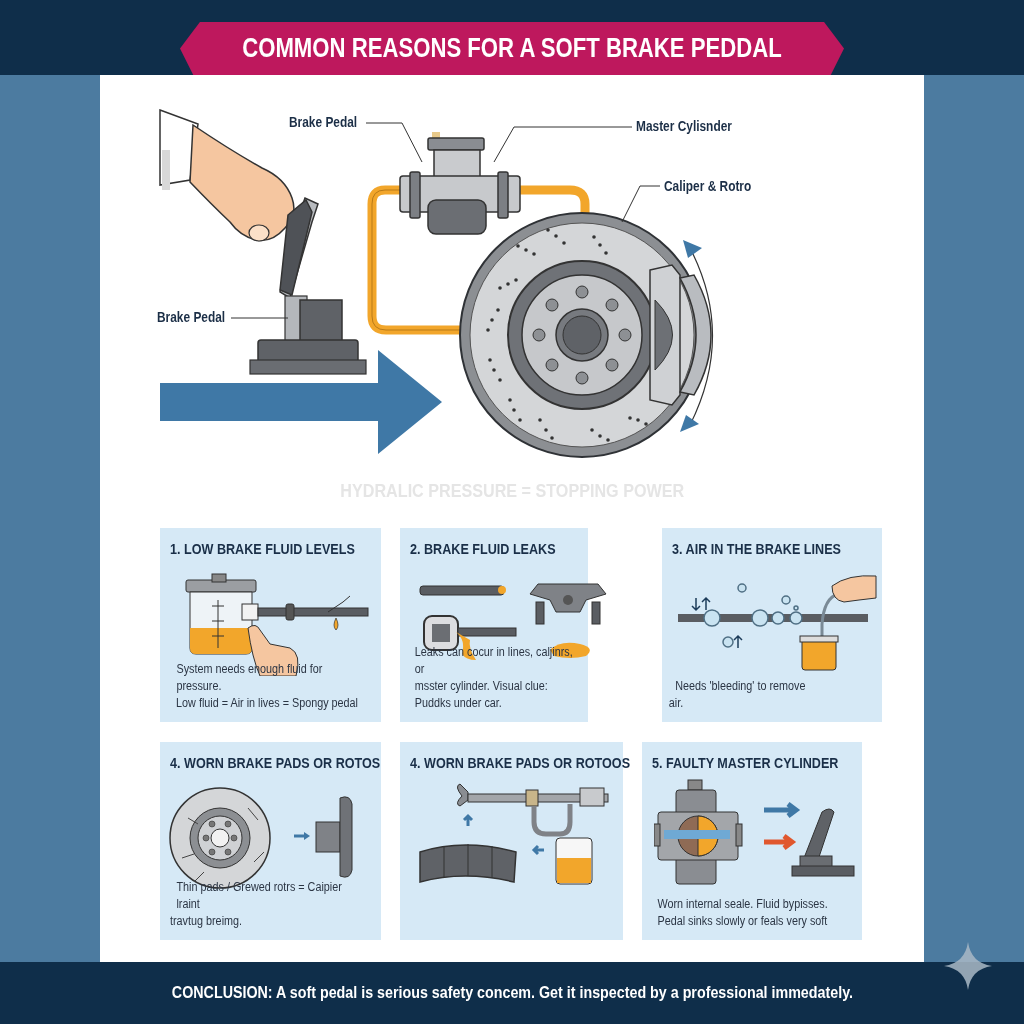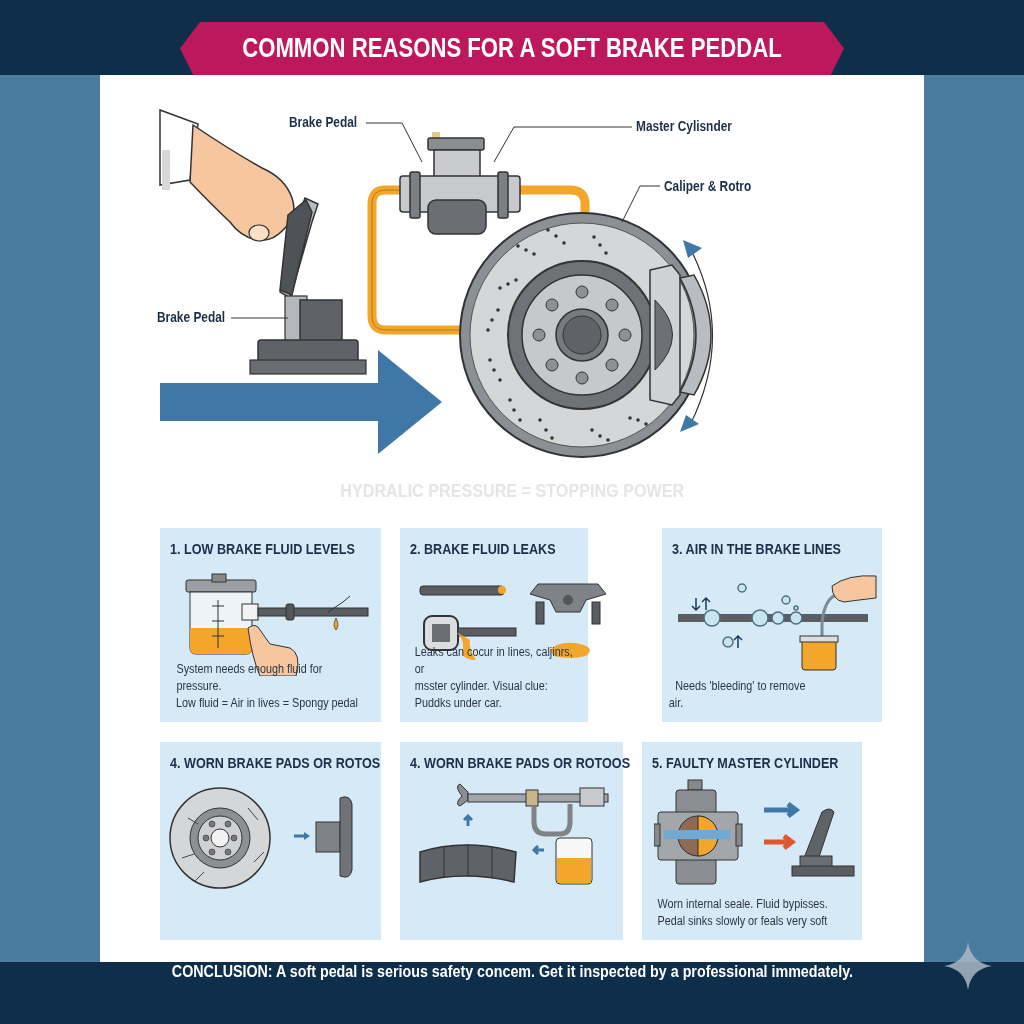--- a/index.html
+++ b/index.html
@@ -23,21 +23,21 @@
     color: #ffffff; font-weight: bold; font-size: 27px; letter-spacing: 0px;
     transform: scaleX(0.82); white-space: nowrap;
   }
   .panel {
     position: absolute; left: 100px; top: 75px; width: 824px; height: 887px;
     background: #ffffff;
   }
   .footer {
     position: absolute; left: 0; top: 962px; width: 1024px; height: 62px;
     background: #0f2e4a;
-    display: flex; align-items: flex-start; justify-content: center;
+    display: flex; align-items: center; justify-content: center;
   }
   .footer-text {
     color: #ffffff; font-size: 17px; font-weight: bold;
     transform: scaleX(0.84); white-space: nowrap;
   }
   .sparkle {
     position: absolute; left: 944px; top: 942px; width: 48px; height: 48px;
   }
   .label {
     position: absolute; color: #1c2f47; font-weight: bold; font-size: 14px;
@@ -275,20 +275,24 @@
         <path d="M80,30 L90,42"></path>
         <path d="M86,84 L96,74"></path>
         <path d="M14,80 L26,76"></path>
         <path d="M36,94 L26,104"></path>
     </g>
     <path d="M126,58 L138,58" stroke="#3f78a6" stroke-width="3"></path>
     <polygon points="136,54 142,58 136,62" fill="#3f78a6"></polygon>
     <rect x="148" y="44" width="24" height="30" fill="#7f8287" stroke="#333"></rect>
     <path d="M172,20 Q182,16 184,26 L184,92 Q182,102 172,98 Z" fill="#6f7277" stroke="#333"></path>
   </svg>
+  <div class="card-desc">
+    <span>Thin pads / Grewed rotrs = Caipier lraint</span><br>
+    <span>travtug breimg.</span>
+  </div>
 </div>
 
 <div class="card" style="left:400px;top:742px;width:223px;height:198px;">
   <div class="card-title">4. WORN BRAKE PADS OR ROTOOS</div>
   <svg style="left:14px;top:40px" width="205" height="110" viewBox="0 0 205 110">
     <path d="M48,14 Q40,4 46,2 L54,10 L54,18 L46,24 Q40,22 48,14 Z" fill="#8a8d92" stroke="#333"></path>
     <rect x="54" y="12" width="140" height="8" fill="#a3a6aa" stroke="#333"></rect>
     <rect x="112" y="8" width="12" height="16" fill="#c8b58a" stroke="#333"></rect>
     <rect x="166" y="6" width="24" height="18" fill="#c8cacd" stroke="#333"></rect>
     <path d="M120,24 L120,40 Q120,52 132,52 L146,52 Q156,52 156,40 L156,22" fill="none" stroke="#7f8287" stroke-width="5"></path>

